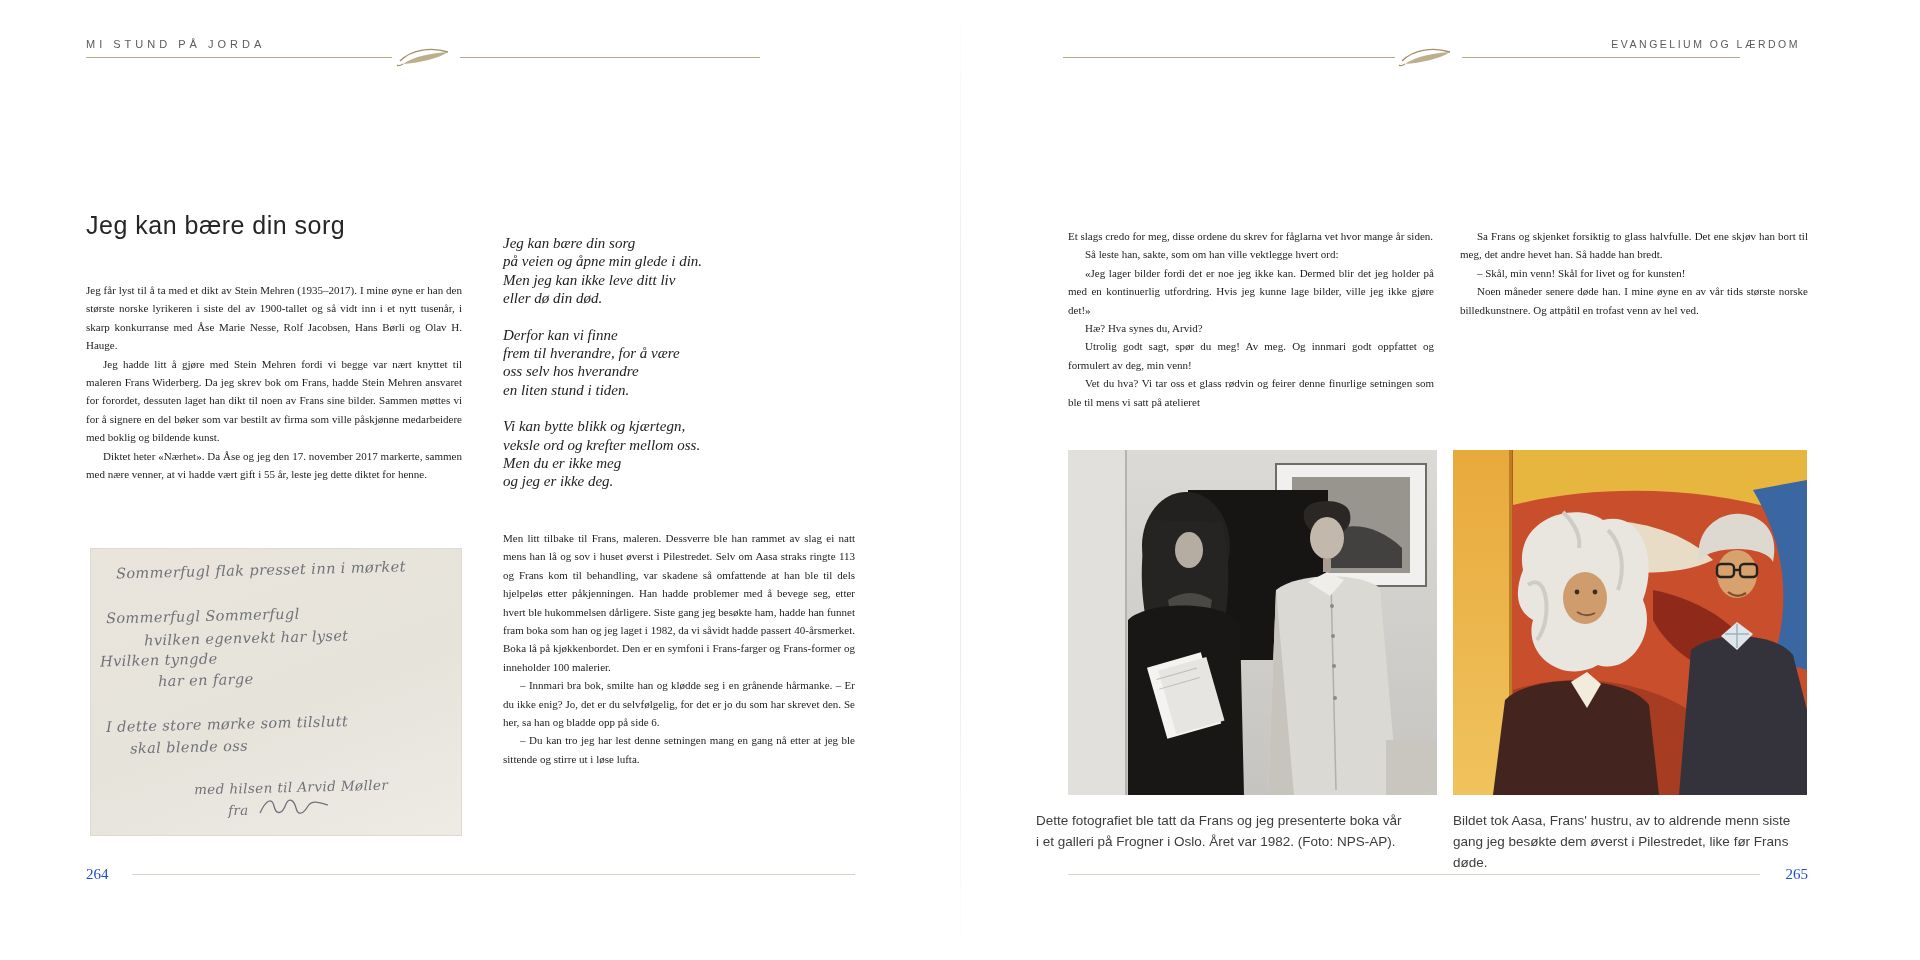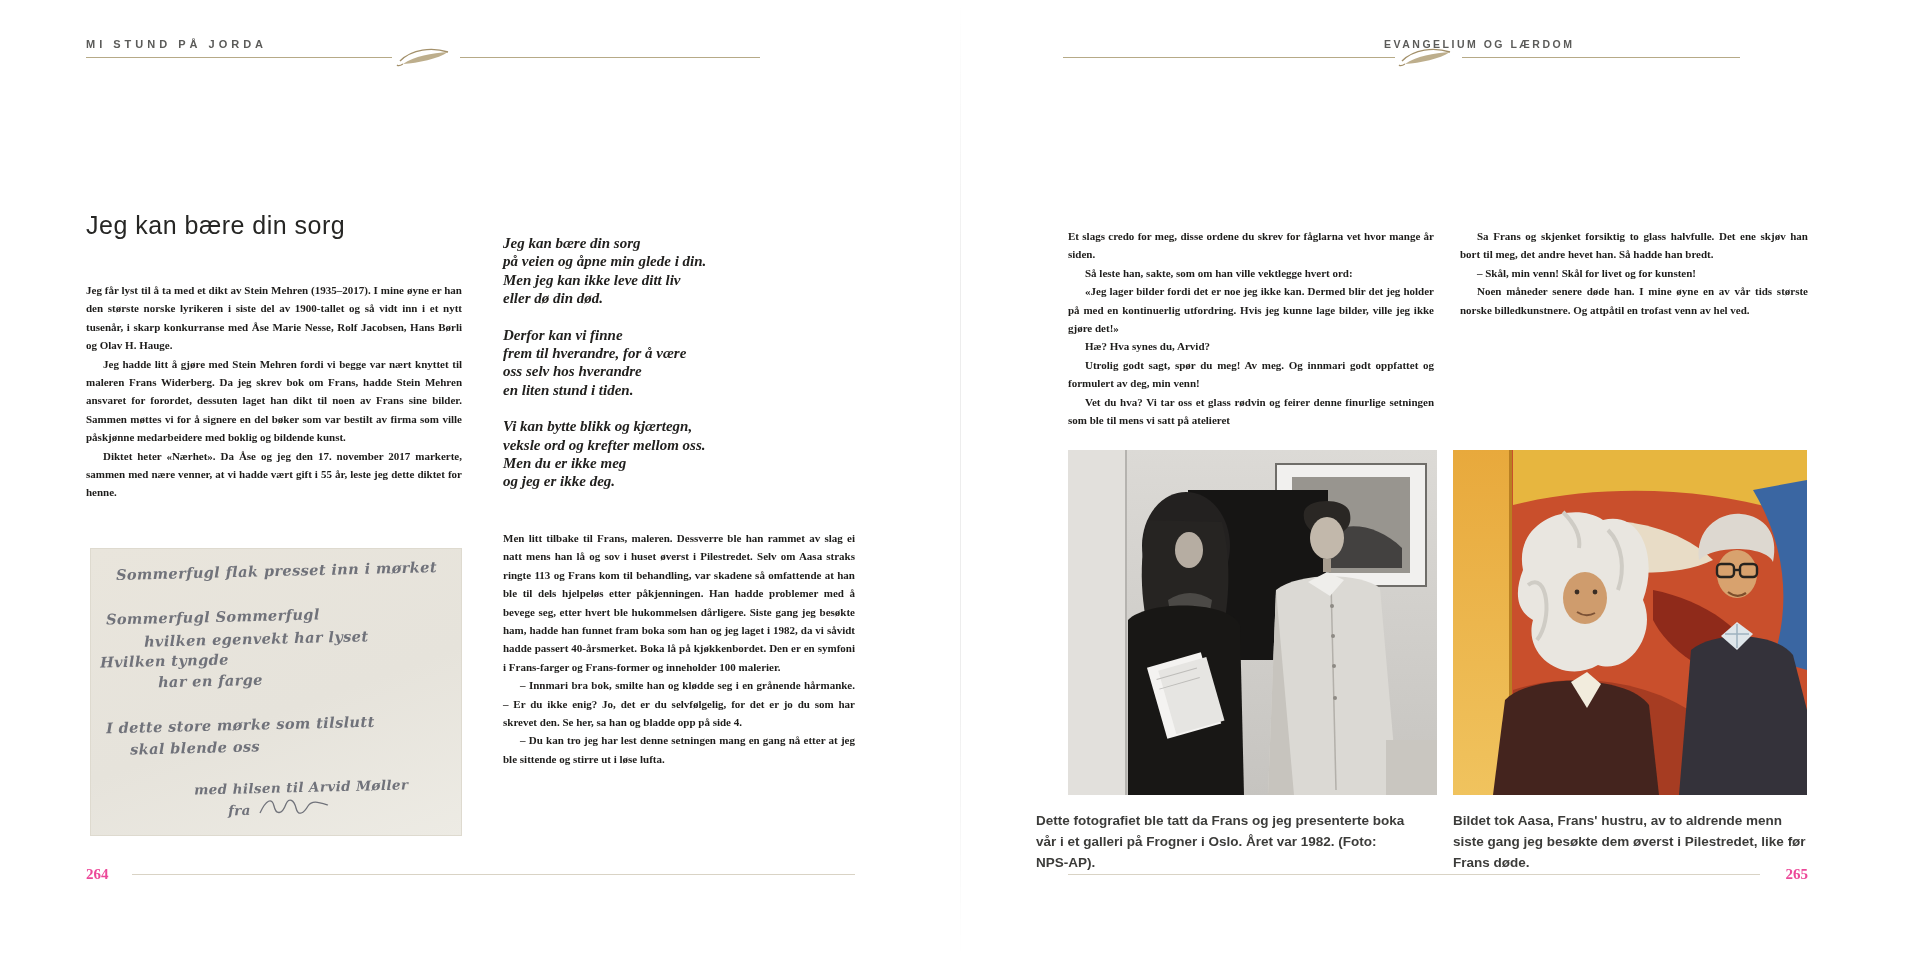--- a/index.html
+++ b/index.html
@@ -1,18 +1,18 @@
 <!DOCTYPE html>
 <html><head>
 <meta charset="utf-8">
 <style>
   html,body{margin:0;padding:0;background:#ffffff;}
   #spread{position:relative;width:1920px;height:960px;background:#ffffff;overflow:hidden;
           font-family:"Liberation Serif",serif;color:#1e1d1b;}
-  .abs{position:absolute;font-weight:bold;}
+  .abs{position:absolute;}
 
   
   .runhead{font-family:"Liberation Sans",sans-serif;font-size:11px;letter-spacing:4px;
            color:#5b5b59;white-space:nowrap;}
   .rule{height:1px;background:#b6aa87;}
   .rule-light{height:1px;background:#d9d3c5;}
 
   
   .chapter-title{font-family:"Liberation Sans",sans-serif;font-weight:300;font-size:25px;
                  letter-spacing:0.5px;color:#262624;white-space:nowrap;}
@@ -31,21 +31,21 @@
         box-shadow:0 0 0 1px #dedacf inset;}
   .hw{position:absolute;font-family:"DejaVu Serif",serif;font-style:italic;
       color:#70727a;font-size:14.5px;letter-spacing:0.4px;white-space:nowrap;
       transform:rotate(-1.4deg);}
   .hw.small{font-size:13.5px;}
 
   
   .caption{font-family:"Liberation Sans",sans-serif;font-size:13.5px;line-height:21px;
            color:#3c3c3a;text-align:left;}
 
-  .pagenum{font-size:15px;color:#ec4899;font-family:"Liberation Serif",serif;}
+  .pagenum{font-size:15px;color:#1d4ed8;font-family:"Liberation Serif",serif;}
 
   .gutter{width:1px;background:linear-gradient(to bottom,rgba(0,0,0,0),rgba(0,0,0,0.07) 30%,rgba(0,0,0,0.07) 70%,rgba(0,0,0,0));}
 
   .photo{display:block;}
 </style>
 </head>
 <body>
 
 <div id="spread">
 
@@ -106,31 +106,31 @@
       <div class="stanza">
         <div>Vi kan bytte blikk og kjærtegn,</div>
         <div>veksle ord og krefter mellom oss.</div>
         <div>Men du er ikke meg</div>
         <div>og jeg er ikke deg.</div>
       </div>
     </div>
 
     <div class="abs col" style="left:503px;top:529px;width:352px;">
       <p>Men litt tilbake til Frans, maleren. Dessverre ble han rammet av slag ei natt mens han lå og sov i huset øverst i Pilestredet. Selv om Aasa straks ringte 113 og Frans kom til behandling, var skadene så omfattende at han ble til dels hjelpeløs etter påkjenningen. Han hadde problemer med å bevege seg, etter hvert ble hukommelsen dårligere. Siste gang jeg besøkte ham, hadde han funnet fram boka som han og jeg laget i 1982, da vi såvidt hadde passert 40-årsmerket. Boka lå på kjøkkenbordet. Den er en symfoni i Frans-farger og Frans-former og inneholder 100 malerier.</p>
-      <p class="ind">– Innmari bra bok, smilte han og klødde seg i en grånende hårmanke. – Er du ikke enig? Jo, det er du selvfølgelig, for det er jo du som har skrevet den. Se her, sa han og bladde opp på side 4.</p>
+      <p class="ind">– Innmari bra bok, smilte han og klødde seg i en grånende hårmanke. – Er du ikke enig? Jo, det er du selvfølgelig, for det er jo du som har skrevet den. Se her, sa han og bladde opp på side 6.</p>
       <p class="ind">– Du kan tro jeg har lest denne setningen mang en gang nå etter at jeg ble sittende og stirre ut i løse lufta.</p>
     </div>
 
     <div class="abs pagenum" style="left:86px;top:866px;">264</div>
     <div class="abs rule-light" style="left:132px;top:874px;width:723px;"></div>
   </div>
 
   <div>
 
-    <div class="abs runhead" style="left:1384px;top:38px;width:300px;letter-spacing:2.5px;font-size:10.5px;">EVANGELIUM OG LÆRDOM</div>
+    <div class="abs runhead" style="left:1500px;top:38px;width:300px;text-align:right;letter-spacing:2.5px;font-size:10.5px;">EVANGELIUM OG LÆRDOM</div>
 
     <div class="abs rule" style="left:1063px;top:57px;width:332px;"></div>
     <div class="abs" style="left:1398px;top:45px;">
       <svg width="58" height="24" viewBox="0 0 58 24">
         <path d="M4 16 C 16 4, 36 2, 52 7" fill="none" stroke="#a3906a" stroke-width="1.4"></path>
         <path d="M52 7 C 42 14, 22 18, 7 19 C 18 11, 36 8, 52 7 Z" fill="#b1a078" opacity="0.85"></path>
         <path d="M7 19 C 4 21, 2 21, 1 20" fill="none" stroke="#a3906a" stroke-width="1.2"></path>
       </svg>
     </div>
     <div class="abs rule" style="left:1462px;top:57px;width:278px;"></div>

